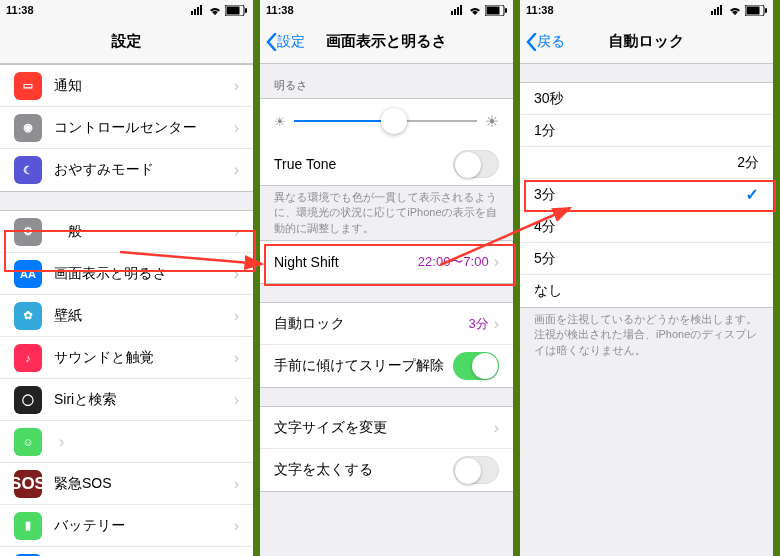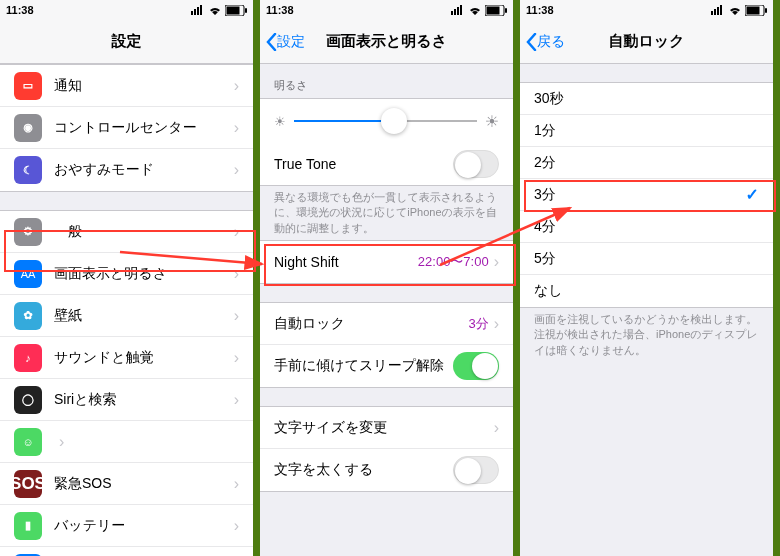--- a/index.html
+++ b/index.html
@@ -79,21 +79,21 @@
           <span class="chevron">›</span>
         </div>
       </div>
       <div class="group" style="margin-top: 18px;">
         <div class="row">
           <div class="icon" style="background:#8e8e93;color:#fff;font-size:11px;font-weight:bold">⚙</div>
           <span class="row-label">一般</span>
           <span class="chevron">›</span>
         </div>
         <div class="row">
-          <div class="icon" style="background:#007aff;color:#fff;font-size:11px;font-weight:normal">AA</div>
+          <div class="icon" style="background:#007aff;color:#fff;font-size:11px;font-weight:bold">AA</div>
           <span class="row-label">画面表示と明るさ</span>
           <span class="chevron">›</span>
         </div>
         <div class="row">
           <div class="icon" style="background:#34aadc;color:#fff;font-size:11px;font-weight:bold">✿</div>
           <span class="row-label">壁紙</span>
           <span class="chevron">›</span>
         </div>
         <div class="row">
           <div class="icon" style="background:#ff2d55;color:#fff;font-size:11px;font-weight:bold">♪</div>
@@ -236,21 +236,21 @@
     <div class="nav-title">自動ロック</div>
   </div>
   <div style="height:18px"></div>
   <div class="group" id="s3">
       <div class="row" style="min-height: 32px;">
         <span class="row-label">30秒</span>
       </div>
       <div class="row" style="min-height: 32px;">
         <span class="row-label">1分</span>
       </div>
-      <div class="row" style="min-height: 32px;">
+      <div class="row" style="min-height: 32px; text-align: right;">
         <span class="row-label">2分</span>
       </div>
       <div class="row" style="min-height: 32px;">
         <span class="row-label">3分</span>
         <span class="check">✓</span>
       </div>
       <div class="row" style="min-height: 32px;">
         <span class="row-label">4分</span>
       </div>
       <div class="row" style="min-height: 32px;">

